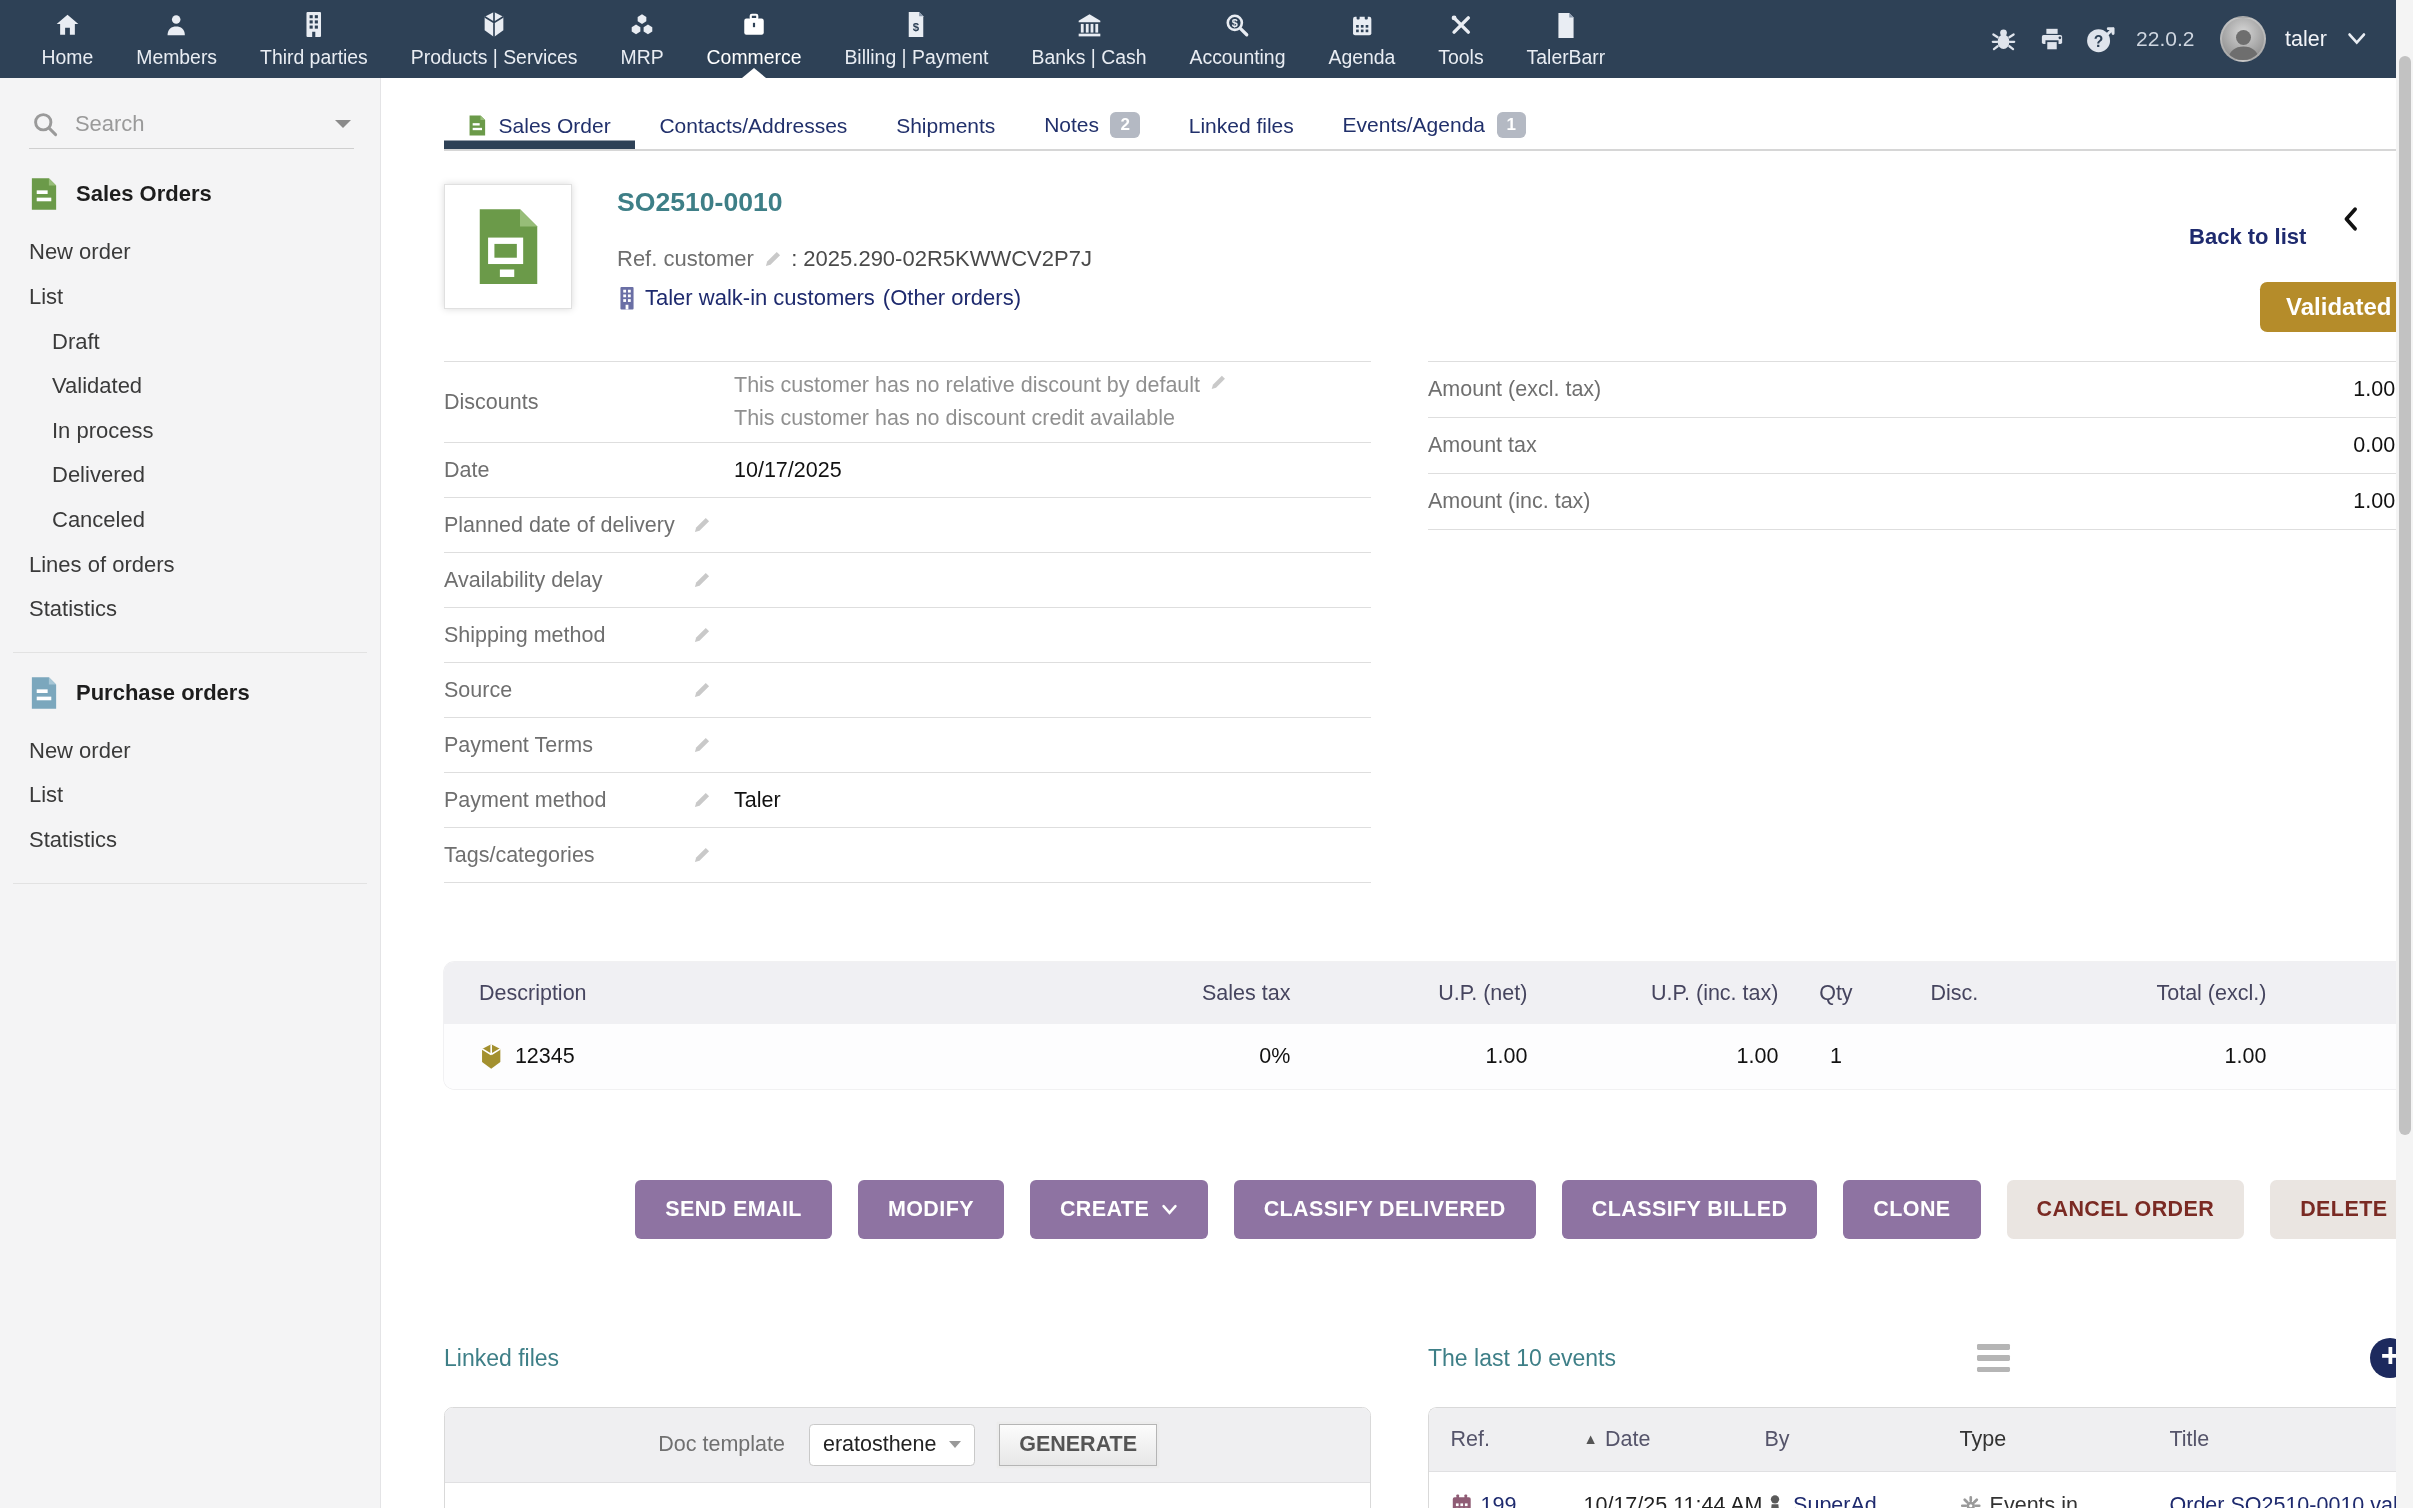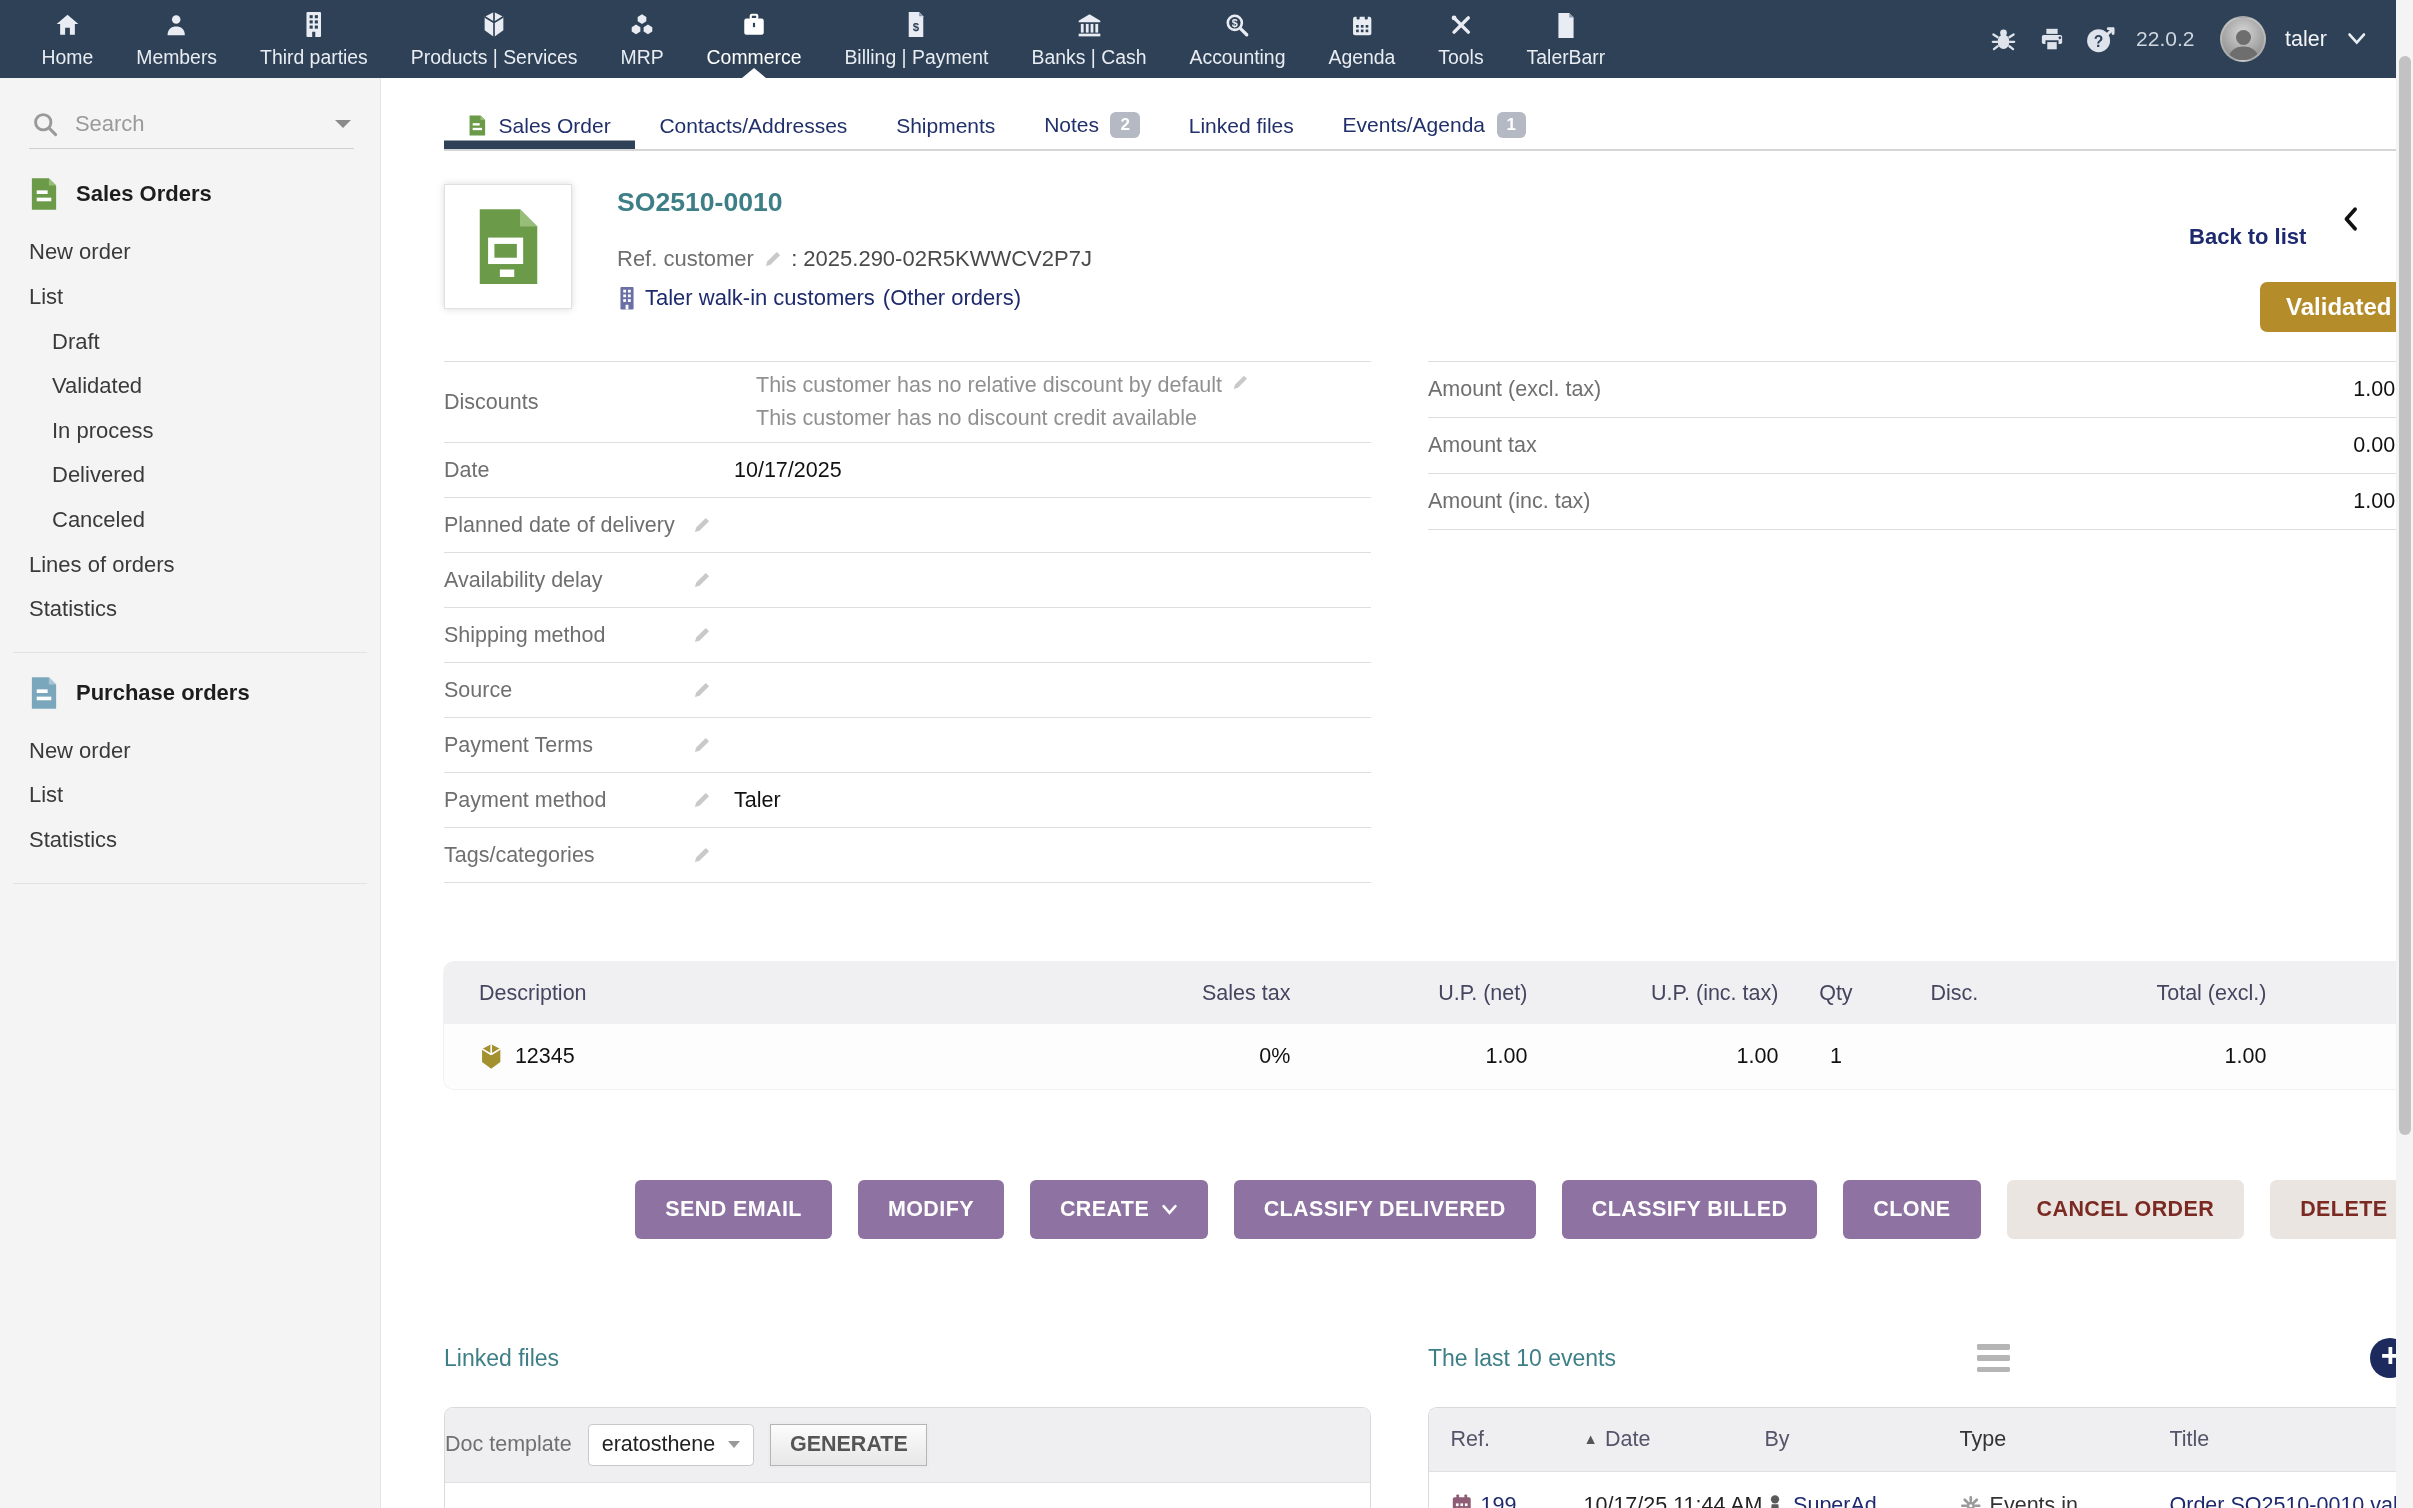--- a/index.html
+++ b/index.html
@@ -64,21 +64,21 @@
 
   
   .two-col { display:flex; gap:57px; margin-top:29px; }
   .col-left { width:927px; flex-shrink:0; }
   .col-right { flex:1; }
   .ftable { border-top:1.4px solid #dedede; }
   .frow { display:flex; align-items:center; border-bottom:1.4px solid #dedede; min-height:55px; padding:7.2px 0; }
   .flabel { width:248px; color:#6f6f6f; flex-shrink:0; }
   .fpencil { width:42px; color:#c9c9c9; flex-shrink:0; }
   .fvalue { color:#111; }
-  .dlines { color:#909090; line-height:33px;margin-left:22px; }
+  .dlines { color:#909090; line-height:33px; }
   .dlines .pencil-inline { color:#c9c9c9; margin-left:8.6px; }
   .arow { display:flex; justify-content:space-between; align-items:center; border-bottom:1.4px solid #dedede; min-height:56px; padding:7.2px 4.3px 7.2px 0; }
   .arow .alabel { color:#6f6f6f; }
   .arow .avalue { color:#111; }
 
   
   .lines-card { margin-top:79px; border-radius:10px; overflow:hidden; box-shadow:0 0 0 0.7px #ececee; }
   .lrow { display:flex; align-items:center; }
   .lhead { background:#f0f0f3; color:#46455f; height:62px; }
   .lbody { background:#fdfdfe; height:65px; color:#111; }
@@ -103,21 +103,21 @@
   .panel-left { width:927px; flex-shrink:0; }
   .panel-right { flex:1; margin-right:-27px; }
   .panel-head { display:flex; align-items:center; height:40px; }
   .teal-h { font-size:23px; color:#3e7f87; }
   .hamburger { display:flex; flex-direction:column; gap:5.7px; margin:0 auto; cursor:pointer; }
   .hamburger span { width:33px; height:5.7px; background:#b5b5b5; border-radius:1.4px; }
   .plus-btn { width:40px; height:40px; border-radius:50%; background:#1d2a5e; color:#fff; display:flex; align-items:center; justify-content:center;
               font-size:33px; font-weight:bold; cursor:pointer; margin-right:34px; line-height:0; padding-bottom:4.3px; }
   .card { margin-top:29px; border:0.7px solid #d9d9d9; border-radius:8.6px; overflow:hidden; background:#fff; }
   .card-band { background:#efeff1; border-bottom:0.7px solid #e0e0e2; }
-  .gen-band { display:flex; align-items:center; justify-content:flex-start; gap:16px; padding:16px 0; }
+  .gen-band { display:flex; align-items:center; justify-content:center; gap:24px; padding:16px 0; }
   .gen-label { color:#707070; }
   .select-box { background:#fff; border:0.7px solid #c9c9c9; border-radius:4.3px; padding:7.2px 13px; display:flex; align-items:center; gap:13px; color:#222; cursor:pointer; }
   .select-box .sel-caret { width:0; height:0; border-left:6.5px solid transparent; border-right:6.5px solid transparent; border-top:7.2px solid #999; }
   .gen-btn { border:1.4px solid #b5b5b5; background:linear-gradient(#fcfcfc,#e7e7e7); color:#555; font-weight:bold; font-size:21.5px;
              padding:7.2px 18.7px; cursor:pointer; box-shadow:0 0 0 2.2px #ececec; }
   .none-body { padding:32px 21.5px 50px 21.5px; color:#8f8f8f; font-size:22px; }
 
   .ev-band { display:flex; align-items:center; padding:18.7px 0 18.7px 21.5px; color:#55546a; }
   .ev-row { display:flex; align-items:center; padding:21.5px 0 24.4px 21.5px; white-space:nowrap; }
   .ec-ref { width:133px; display:flex; align-items:center; gap:8.6px; flex-shrink:0; }

